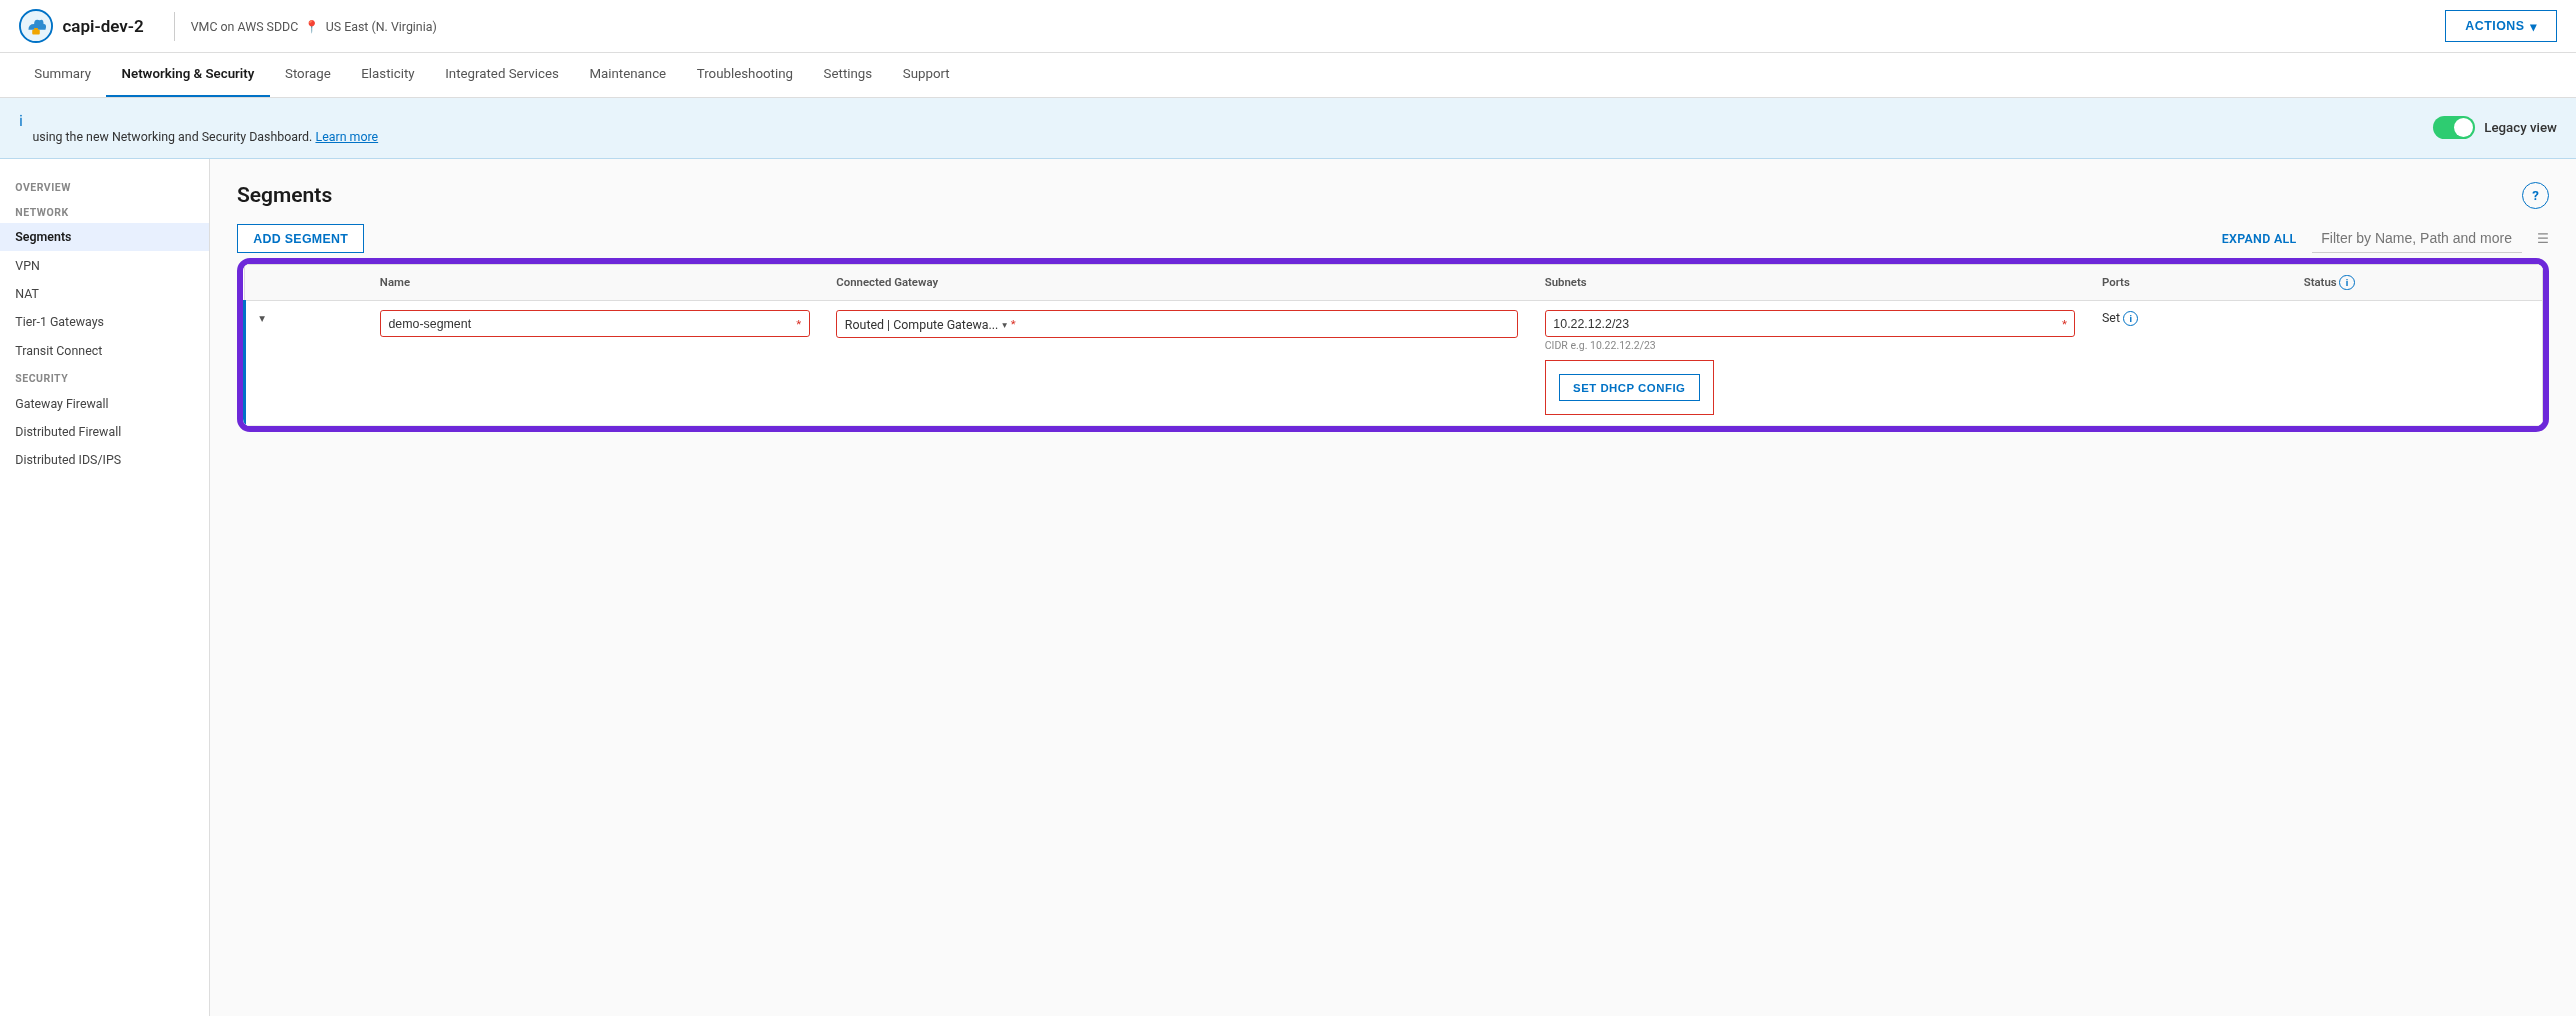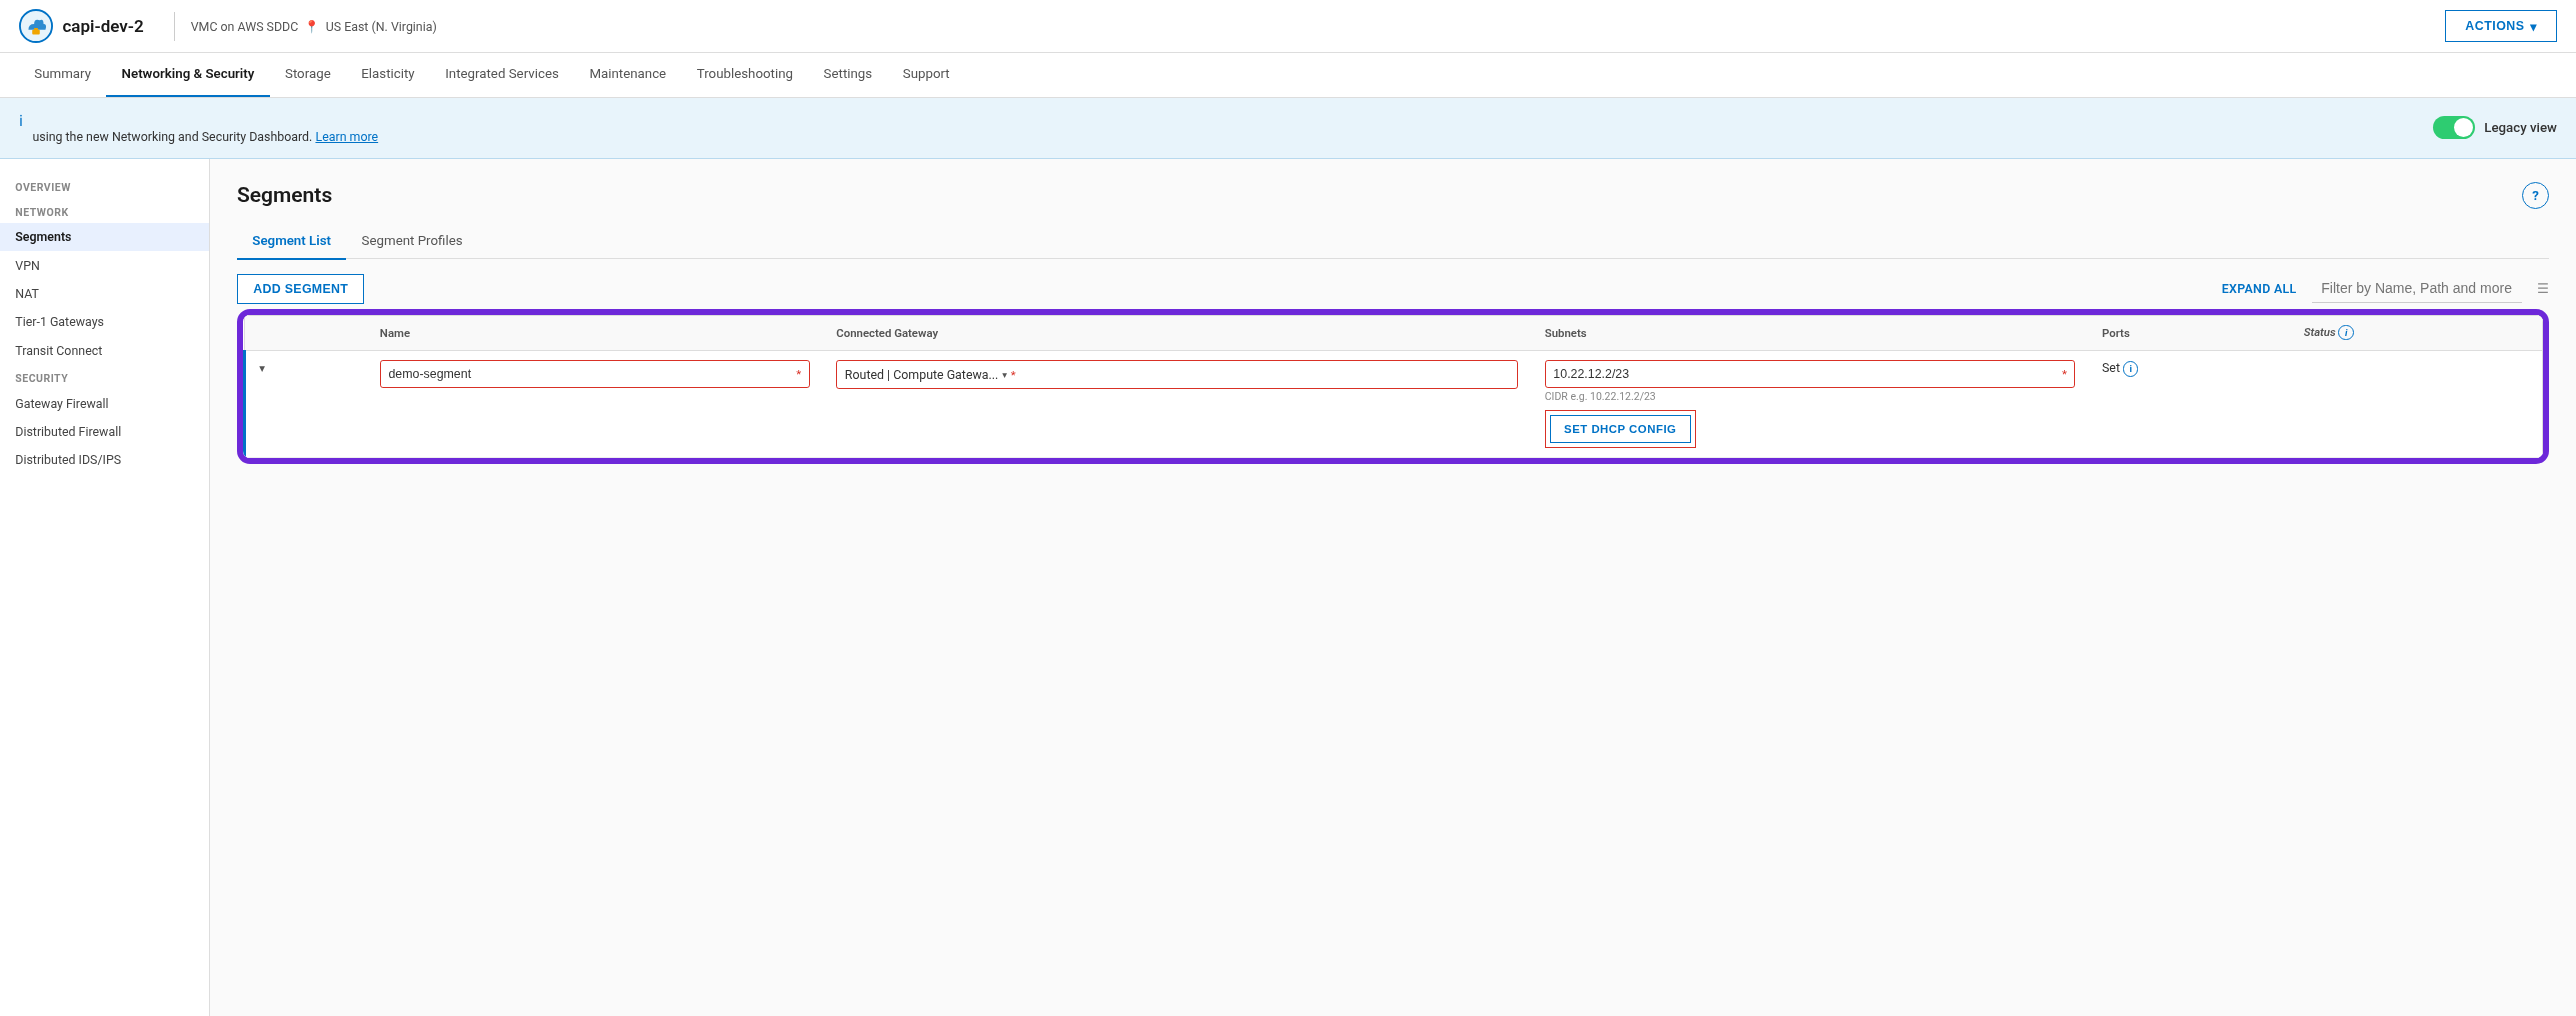--- a/index.html
+++ b/index.html
@@ -61,37 +61,37 @@
 
     
     .table { width: 100%; border-collapse: collapse; background: #fff; border: 1px solid #ddd; }
     .table th { padding: 9.5px 13.3px; font-size: 11.4px; font-weight: 600; color: #555; text-align: left; border-bottom: 1px solid #ddd; background: #f9f9f9; white-space: nowrap; }
     .table td { padding: 9.5px 13.3px; font-size: 12.4px; color: #333; border-bottom: 1px solid #eee; vertical-align: top; }
     .table .col-expand { width: 46px; }
     .table .col-name { width: 172px; }
     .table .col-gateway { width: 267px; }
     .table .col-subnets { width: 210px; }
     .table .col-ports { width: 76px; }
-    .table .col-status { width: 95px; font-style: italic; }
+    .table .col-status { width: 95px; }
 
     
     .row-editing { border-left: 3.8px solid #0072c6; }
 
     
     .cell-outlined { border: 1.9px solid #d93025 !important; border-radius: 2.9px; padding: 5.7px 7.6px !important; }
     .cell-input-wrap { display: flex; align-items: center; gap: 3.8px; }
     .cell-input { border: none; outline: none; font-size: 12.4px; color: #333; width: 100%; background: transparent; }
     .required-star { color: #d93025; font-size: 11.4px; }
     .gateway-dropdown { display: flex; align-items: center; gap: 3.8px; }
     .dropdown-arrow { color: #555; font-size: 9.5px; }
     .subnet-hint { font-size: 10.5px; color: #888; margin-top: 1.9px; }
 
     
     .btn-dhcp { border: 1.9px solid #0072c6; color: #0072c6; background: #fff; padding: 6.7px 13.3px; font-size: 11.4px; font-weight: 700; cursor: pointer; letter-spacing: 0.5px; text-transform: uppercase; }
-    .btn-dhcp-wrap { border: 1.9px solid #d93025; display: inline-block; padding: 4px; }
+    .btn-dhcp-wrap { border: 1.9px solid #d93025; display: inline-block; padding: 13px; }
 
     
     .info-circle { width: 15.3px; height: 15.3px; border-radius: 50%; border: 1.9px solid #0072c6; color: #0072c6; display: inline-flex; align-items: center; justify-content: center; font-size: 9.5px; font-weight: 700; cursor: pointer; }
     .chevron-down { color: #555; font-size: 11.4px; cursor: pointer; }
 
     .table-container { border: 6px solid #6d28d9; border-radius: 13px; overflow: hidden; }
   </style>
 </head>
 <body>
 
@@ -163,24 +163,20 @@
     <div class="sidebar-item">Distributed Firewall</div>
     <div class="sidebar-item">Distributed IDS/IPS</div>
   </div>
 
   <div class="content">
     <div class="content-header">
       <h1 class="page-title">Segments</h1>
       <div class="help-icon">?</div>
     </div>
 
-    <div class="sub-tabs">
-      <div class="sub-tab active">Segment List</div>
-      <div class="sub-tab">Segment Profiles</div>
-    </div>
 
     <div class="toolbar">
       <button class="btn-add">ADD SEGMENT</button>
       <span class="expand-all">EXPAND ALL</span>
       <input class="filter-input" type="text" placeholder="Filter by Name, Path and more" style="">
       <span class="filter-icon">☰</span>
     </div>
 
     <div class="table-container">
       <table class="table">

